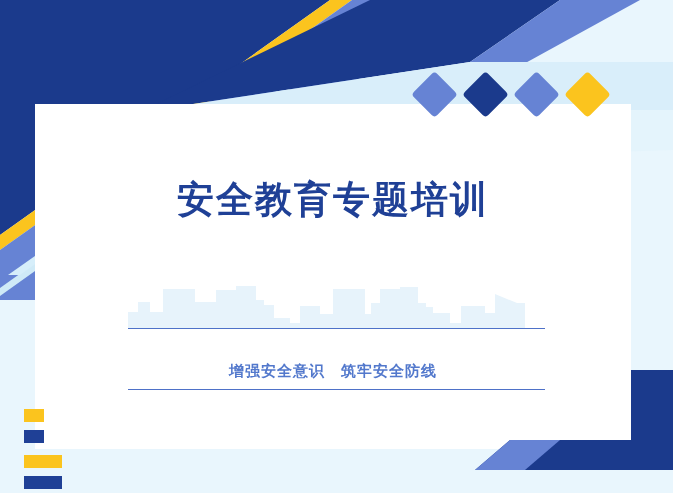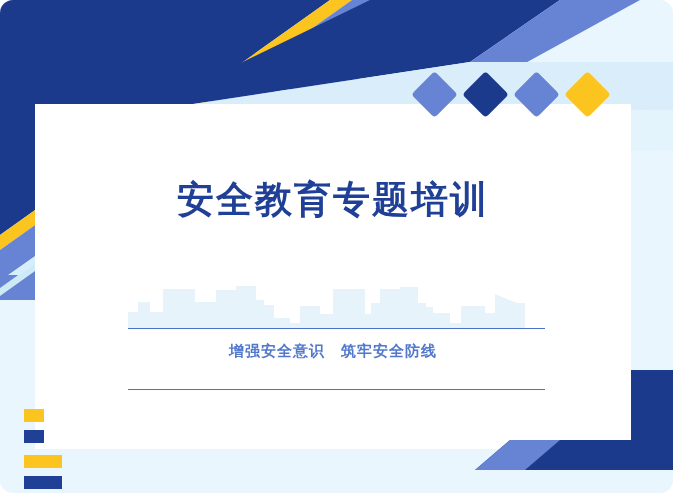--- a/index.html
+++ b/index.html
@@ -7,21 +7,20 @@
     padding: 0;
     background: #ffffff;
   }
   #slide {
     position: relative;
     width: 673px;
     height: 493px;
     overflow: hidden;
     background: #e9f6fd;
     font-family: "Liberation Sans", "DejaVu Sans", sans-serif;
-    border-radius: 13px;
   }
   .layer { position: absolute; }
 
   
   #deco-topleft {
     left: 0; top: 0; width: 673px; height: 300px;
   }
   
   #content-card {
     left: 35px;
@@ -80,21 +79,21 @@
     height: 1px;
     background: #4e71c8;
   }
   #divider-top { top: 328px; }
   #divider-bottom { top: 389px; }
 
   
   #subtitle {
     position: absolute;
     left: 35px;
-    top: 342px;
+    top: 362px;
     width: 596px;
     text-align: center;
     font-size: 15px;
     font-weight: bold;
     letter-spacing: 1px;
     color: #5278cc;
     font-family: "DejaVu Sans", "Liberation Sans", sans-serif;
   }
 
   

